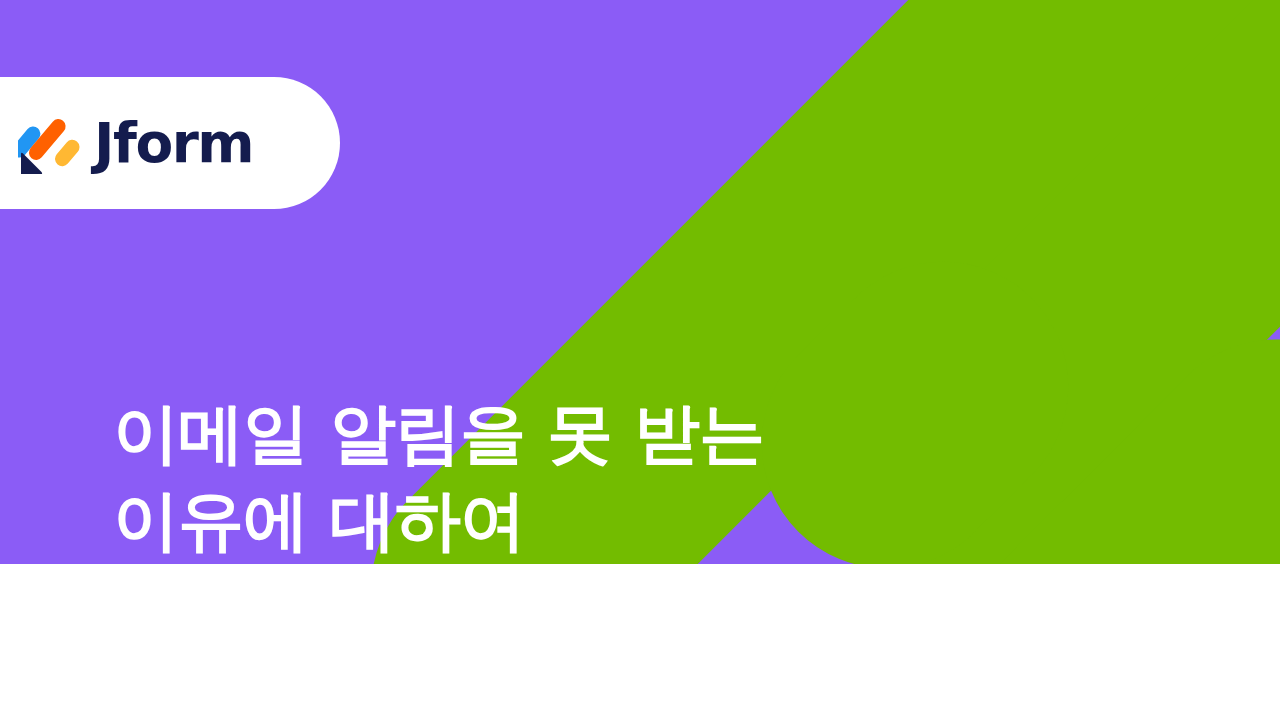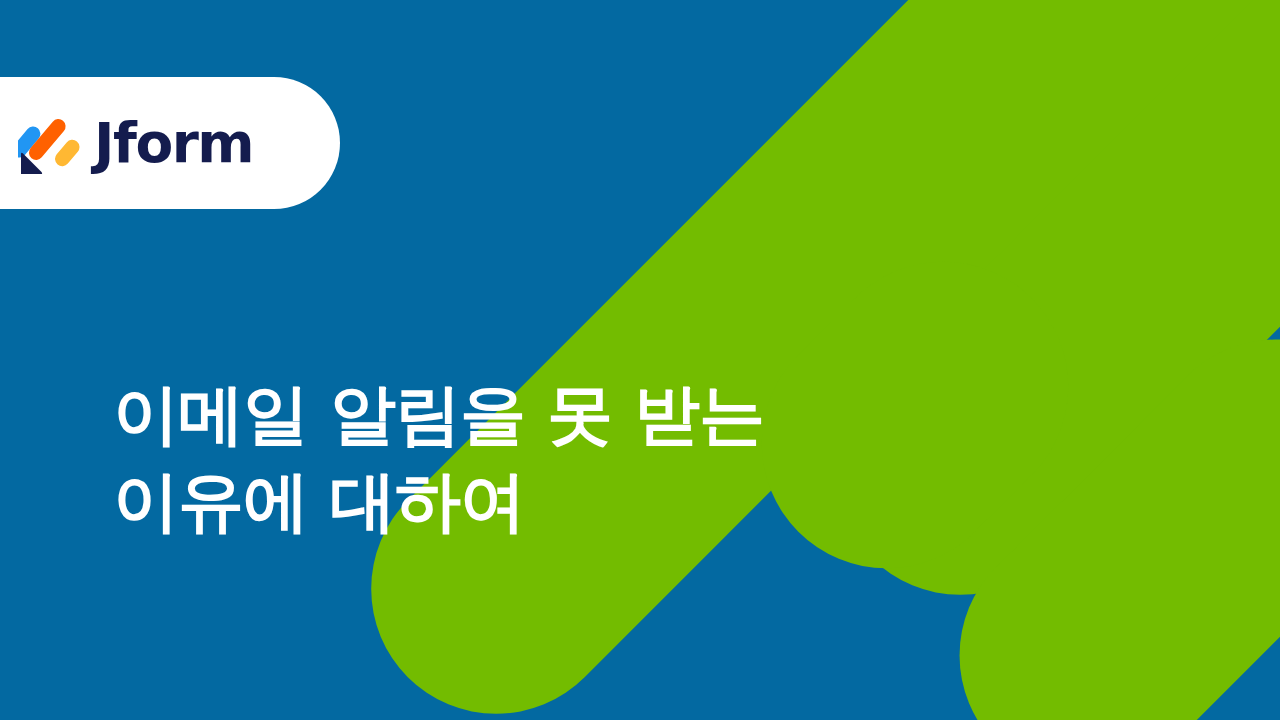--- a/index.html
+++ b/index.html
@@ -5,23 +5,23 @@
 <style>
   html, body {
     margin: 0;
     padding: 0;
     background: #ffffff;
   }
 
   .banner {
     position: relative;
     width: 1280px;
-    height: 720px;
+    height: 564px;
     overflow: hidden;
-    background: #0369a1;
+    background: #8b5cf6;
     font-family: "Liberation Sans", "DejaVu Sans", sans-serif;
   }
 
   
   .deco-layer {
     position: absolute;
     inset: 0;
     overflow: hidden;
     pointer-events: none;
   }
@@ -105,21 +105,21 @@
     color: #141c4e;
     letter-spacing: -1.5px;
     line-height: 1;
     white-space: nowrap;
   }
 
   
   .headline {
     position: absolute;
     left: 113px;
-    top: 327px;
+    top: 346px;
     width: 900px;
     color: #ffffff;
     font-family: "DejaVu Sans", "Liberation Sans", sans-serif;
     font-size: 66px;
     font-weight: 700;
     line-height: 1.32;
     letter-spacing: -1px;
     white-space: pre-line;
     text-rendering: geometricPrecision;
   }

